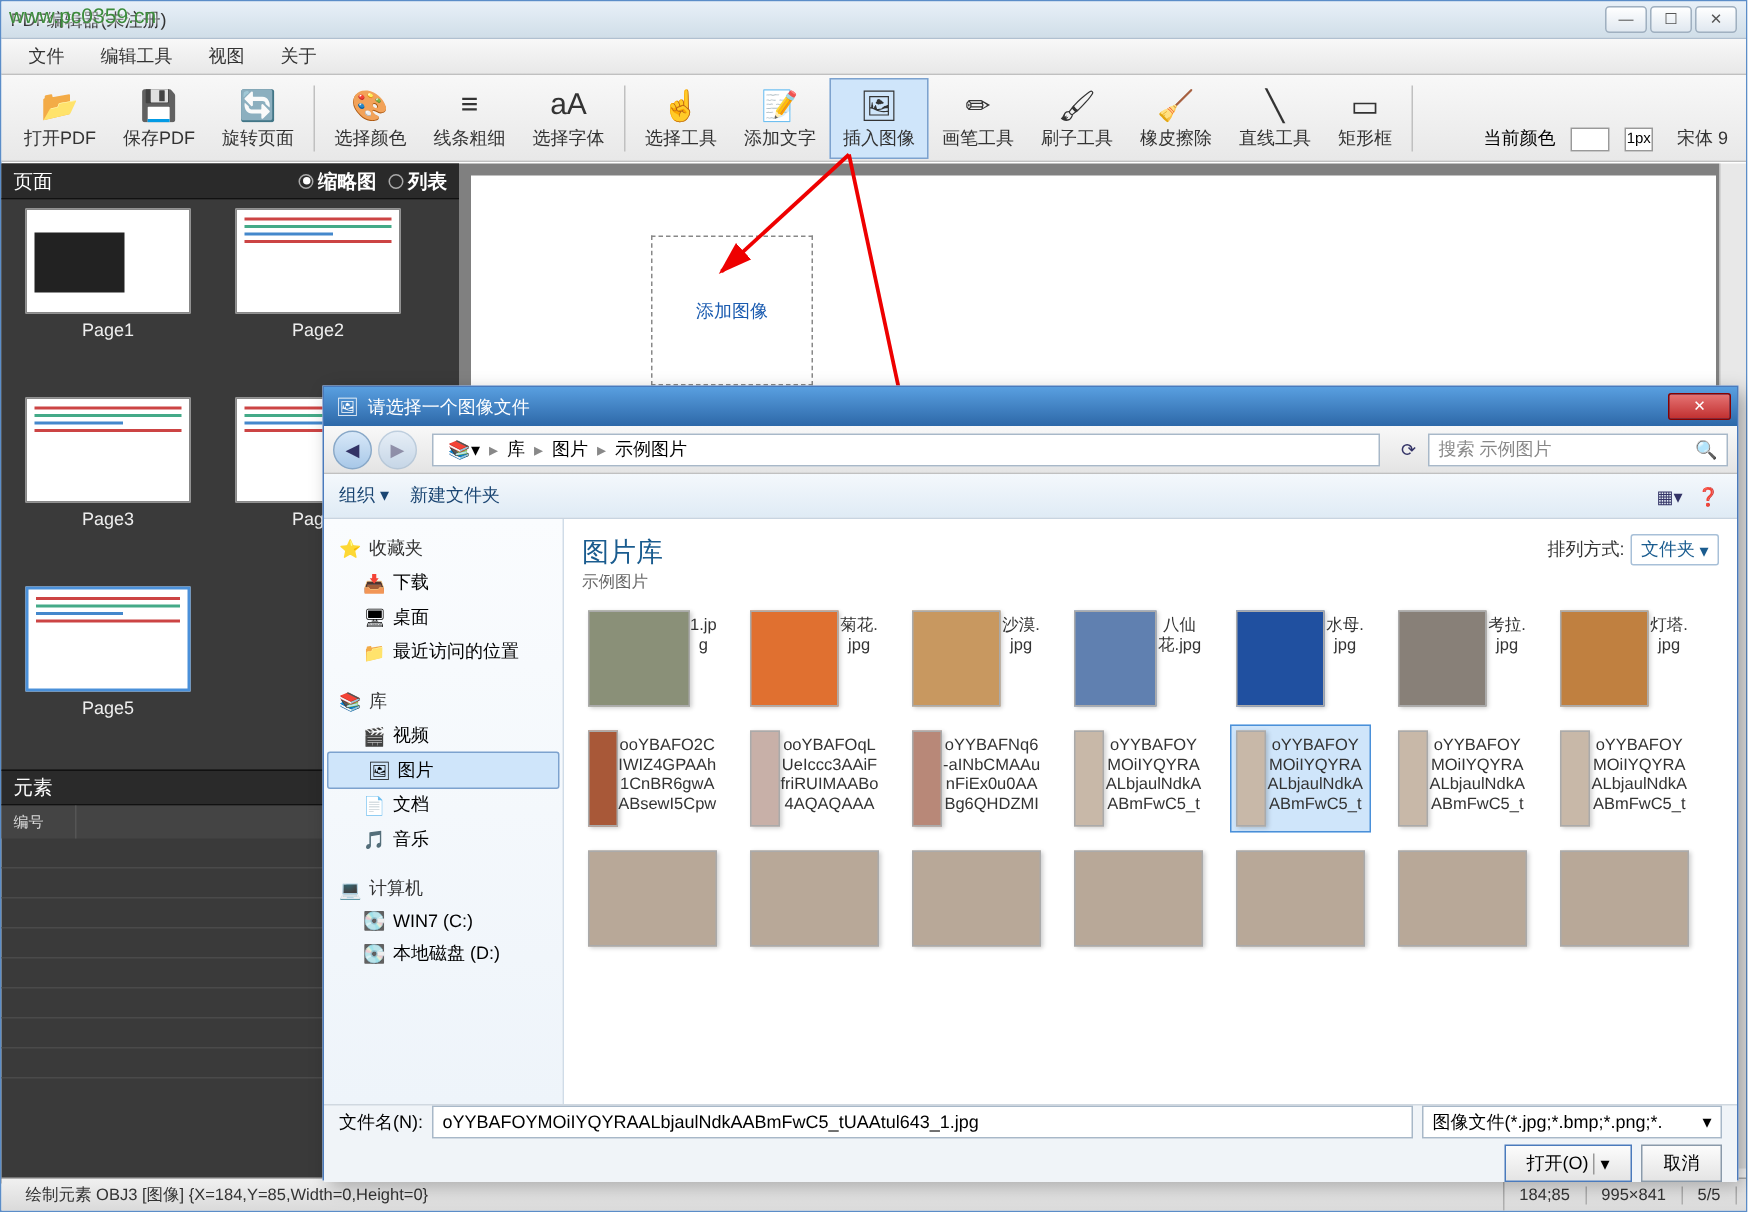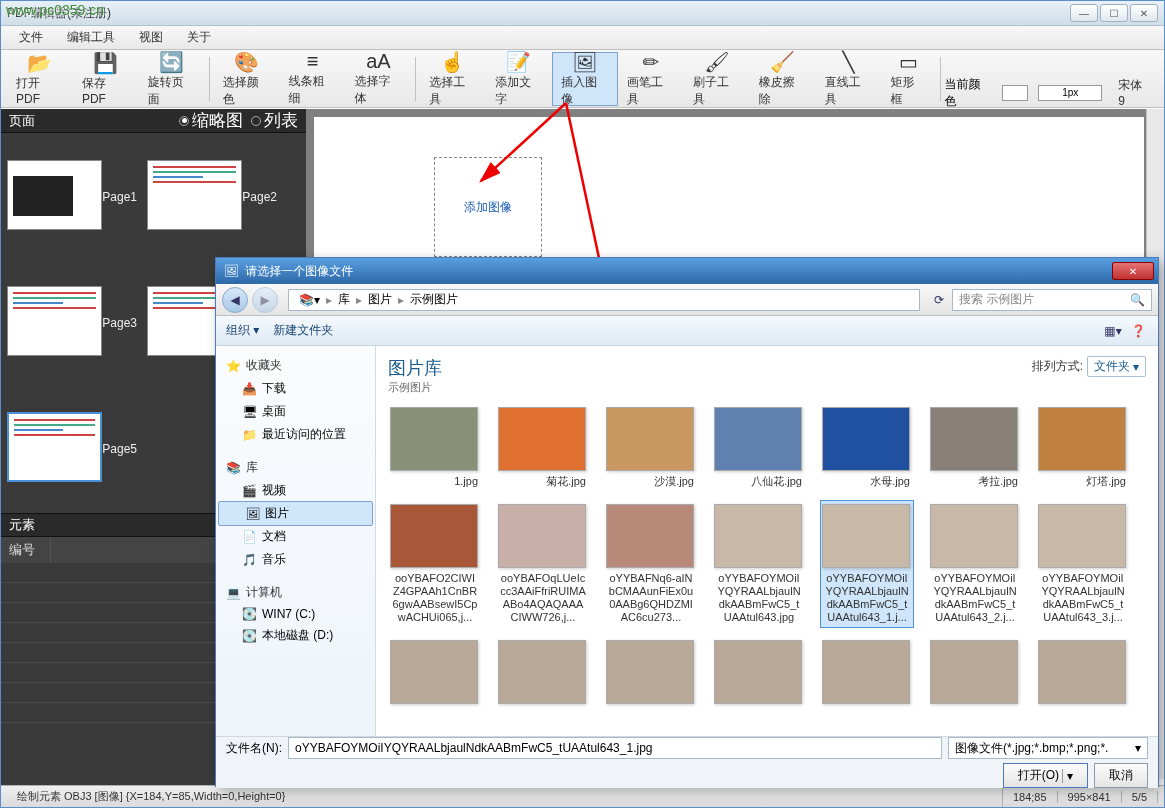--- a/index.html
+++ b/index.html
@@ -20,37 +20,37 @@
 .menu-bar { height: 24px; background: linear-gradient(#f8f8f8, #e8e8e8); display: flex; align-items: center; padding-left: 8px; border-bottom: 1px solid #c0c0c0; gap: 4px; }
 .menu-item { padding: 3px 10px; font-size: 12px; color: #333; cursor: pointer; }
 
 
 .toolbar { height: 58px; background: linear-gradient(#f8f8f8, #e8e8e8); display: flex; align-items: center; padding: 0 6px; border-bottom: 1px solid #c0c0c0; gap: 0; }
 .tool-btn { display: flex; flex-direction: column; align-items: center; justify-content: center; padding: 4px 8px; font-size: 12px; color: #333; cursor: pointer; height: 54px; min-width: 48px; border: 1px solid transparent; }
 .tool-btn .ico { width: 28px; height: 28px; display: flex; align-items: center; justify-content: center; font-size: 20px; }
 .tool-sep { width: 1px; height: 44px; background: #c0c0c0; margin: 0 4px; }
 .tool-btn.active { background: #cfe5fa; border: 1px solid #7da2ce; }
 .color-disp { width: 26px; height: 16px; background: #fff; border: 1px solid #999; }
-.stroke-disp { width: 64px; height: 16px; border: 1px solid #999; display:flex; align-items:center; justify-content:center; font-size:10px; background:#fff;}
+.stroke-disp { width: 19px; height: 16px; border: 1px solid #999; display:flex; align-items:center; justify-content:center; font-size:10px; background:#fff;}
 .font-disp { font-size: 12px; color: #333; padding: 0 6px;}
 
 
 .sidebar { position: absolute; top: 108px; left: 0; width: 305px; height: 680px; background: #3a3a3a; color: #fff; }
 .side-header { height: 24px; background: #2a2a2a; display: flex; align-items: center; padding: 0 8px; font-size: 13px; justify-content: space-between; border-bottom:1px solid #111;}
-.side-header .opts { display: flex; gap: 8px; font-size: 17px; }
+.side-header .opts { display: flex; gap: 8px; font-size: 13px; font-weight: bold; }
 .radio { display: inline-flex; align-items: center; gap: 3px; }
 .radio .r { width: 10px; height: 10px; border-radius: 50%; border: 1px solid #aaa; display:inline-flex; align-items:center; justify-content:center;}
 .radio .r.checked::after { content:""; width:5px; height:5px; border-radius:50%; background:#fff;}
 .thumbs { padding: 6px; display: flex; flex-wrap: wrap; gap: 10px; height: 380px; overflow: hidden; background:#3a3a3a;}
-.thumb { width: 130px; display: flex; flex-direction: row; align-items: center; text-align: right; }
+.thumb { width: 130px; display: flex; flex-direction: column; align-items: center; text-align: right; }
 .thumb .pg { width: 110px; height: 70px; background: #fff; border: 1px solid #888; margin-bottom: 4px; position:relative; overflow:hidden;}
 .thumb .pg.sel { border:2px solid #4a90d9;}
 .thumb .lbl { font-size: 12px; color: #eee; }
 .side-sec2 { height: 24px; background: #2a2a2a; display: flex; align-items: center; padding: 0 8px; font-size: 13px; border-top:1px solid #111; border-bottom:1px solid #111;}
-.elem-tbl { font-size: 13px; color: #ddd; }
+.elem-tbl { font-size: 10px; color: #ddd; }
 .elem-tbl .hdr { display: flex; background: #444; }
 .elem-tbl .hdr div { padding: 4px 8px; border-right: 1px solid #555; }
 .elem-tbl .rows div.row { height:20px; border-bottom:1px solid #4a4a4a;}
 
 
 .canvas { position: absolute; top: 108px; left: 305px; width: 840px; height: 670px; background: #808080; overflow: hidden; }
 .canvas-inner { position: absolute; top: 8px; left: 8px; width: 830px; height: 650px; background: #fff; }
 .placeholder { position: absolute; top: 40px; left: 120px; width: 108px; height: 100px; border: 1px dashed #888; display: flex; align-items: center; justify-content: center; color: #1a5bb0; font-size: 12px; }
 .scrollbar-v { position:absolute; right:0; top:108px; width:18px; height:670px; background:#e8e8e8; border-left:1px solid #c0c0c0;}
 
@@ -87,21 +87,21 @@
 .tree-item.sel { background: #cfe5fa; border:1px solid #7da2ce; margin:-1px 2px; border-radius:2px;}
 .tree-ico { width: 16px; height: 14px; display:inline-flex; align-items:center; justify-content:center;}
 
 .dlg-files { flex: 1; padding: 10px 12px; overflow: hidden; background:#fff;}
 .lib-hdr { display: flex; justify-content: space-between; align-items: flex-start; margin-bottom: 8px; }
 .lib-title { font-size: 18px; color: #1a5c8f; }
 .lib-sub { font-size: 11px; color: #666; }
 .sort-area { font-size: 12px; color: #333; display: flex; align-items: center; gap: 4px; }
 .sort-area .sel { color: #1a5c8f; border:1px solid #a8c0d8; padding:1px 6px; border-radius:2px; cursor:pointer; display:flex; align-items:center; gap:3px;}
 .file-grid { display: flex; flex-wrap: wrap; gap: 8px 14px; }
-.file-item { width: 94px; display: flex; flex-direction: column; align-items: flex-end; padding: 4px; cursor: pointer; }
+.file-item { width: 94px; display: flex; flex-direction: row; align-items: flex-start; padding: 4px; cursor: pointer; }
 .file-item .th { width: 88px; height: 64px; background: #ccc; border: 1px solid #aaa; box-shadow: 1px 1px 3px rgba(0,0,0,0.2); }
 .file-item .fn { font-size: 11px; color: #333; text-align: center; margin-top: 4px; line-height: 13px; max-height: 52px; overflow: hidden; word-break: break-all; }
 .file-item.sel { background: #cfe5fa; border:1px solid #4a90d9; padding:3px;}
 
 .dlg-footer { height: 52px; border-top: 1px solid #d0d8e0; background: #f0f4f8; padding: 20px 10px; display: flex; flex-direction: column; gap: 4px; justify-content:center;}
 .fn-row { display: flex; align-items: center; gap: 6px; font-size: 12px; }
 .fn-input { flex: 1; height: 22px; border: 1px solid #a8b8c8; padding: 0 6px; font-size: 12px; background:#fff;}
 .type-combo { width: 200px; height: 22px; border: 1px solid #a8b8c8; padding: 0 6px; font-size: 12px; background: #fff; display: flex; align-items: center; justify-content:space-between;}
 .dlg-btns { display: flex; gap: 6px; justify-content: flex-end; }
 .dlg-btn { padding: 3px 14px; border: 1px solid #8a9aaa; background: linear-gradient(#fcfcfc, #e4e4e4); font-size: 12px; cursor: pointer; display:flex; align-items:center; gap:3px;}

